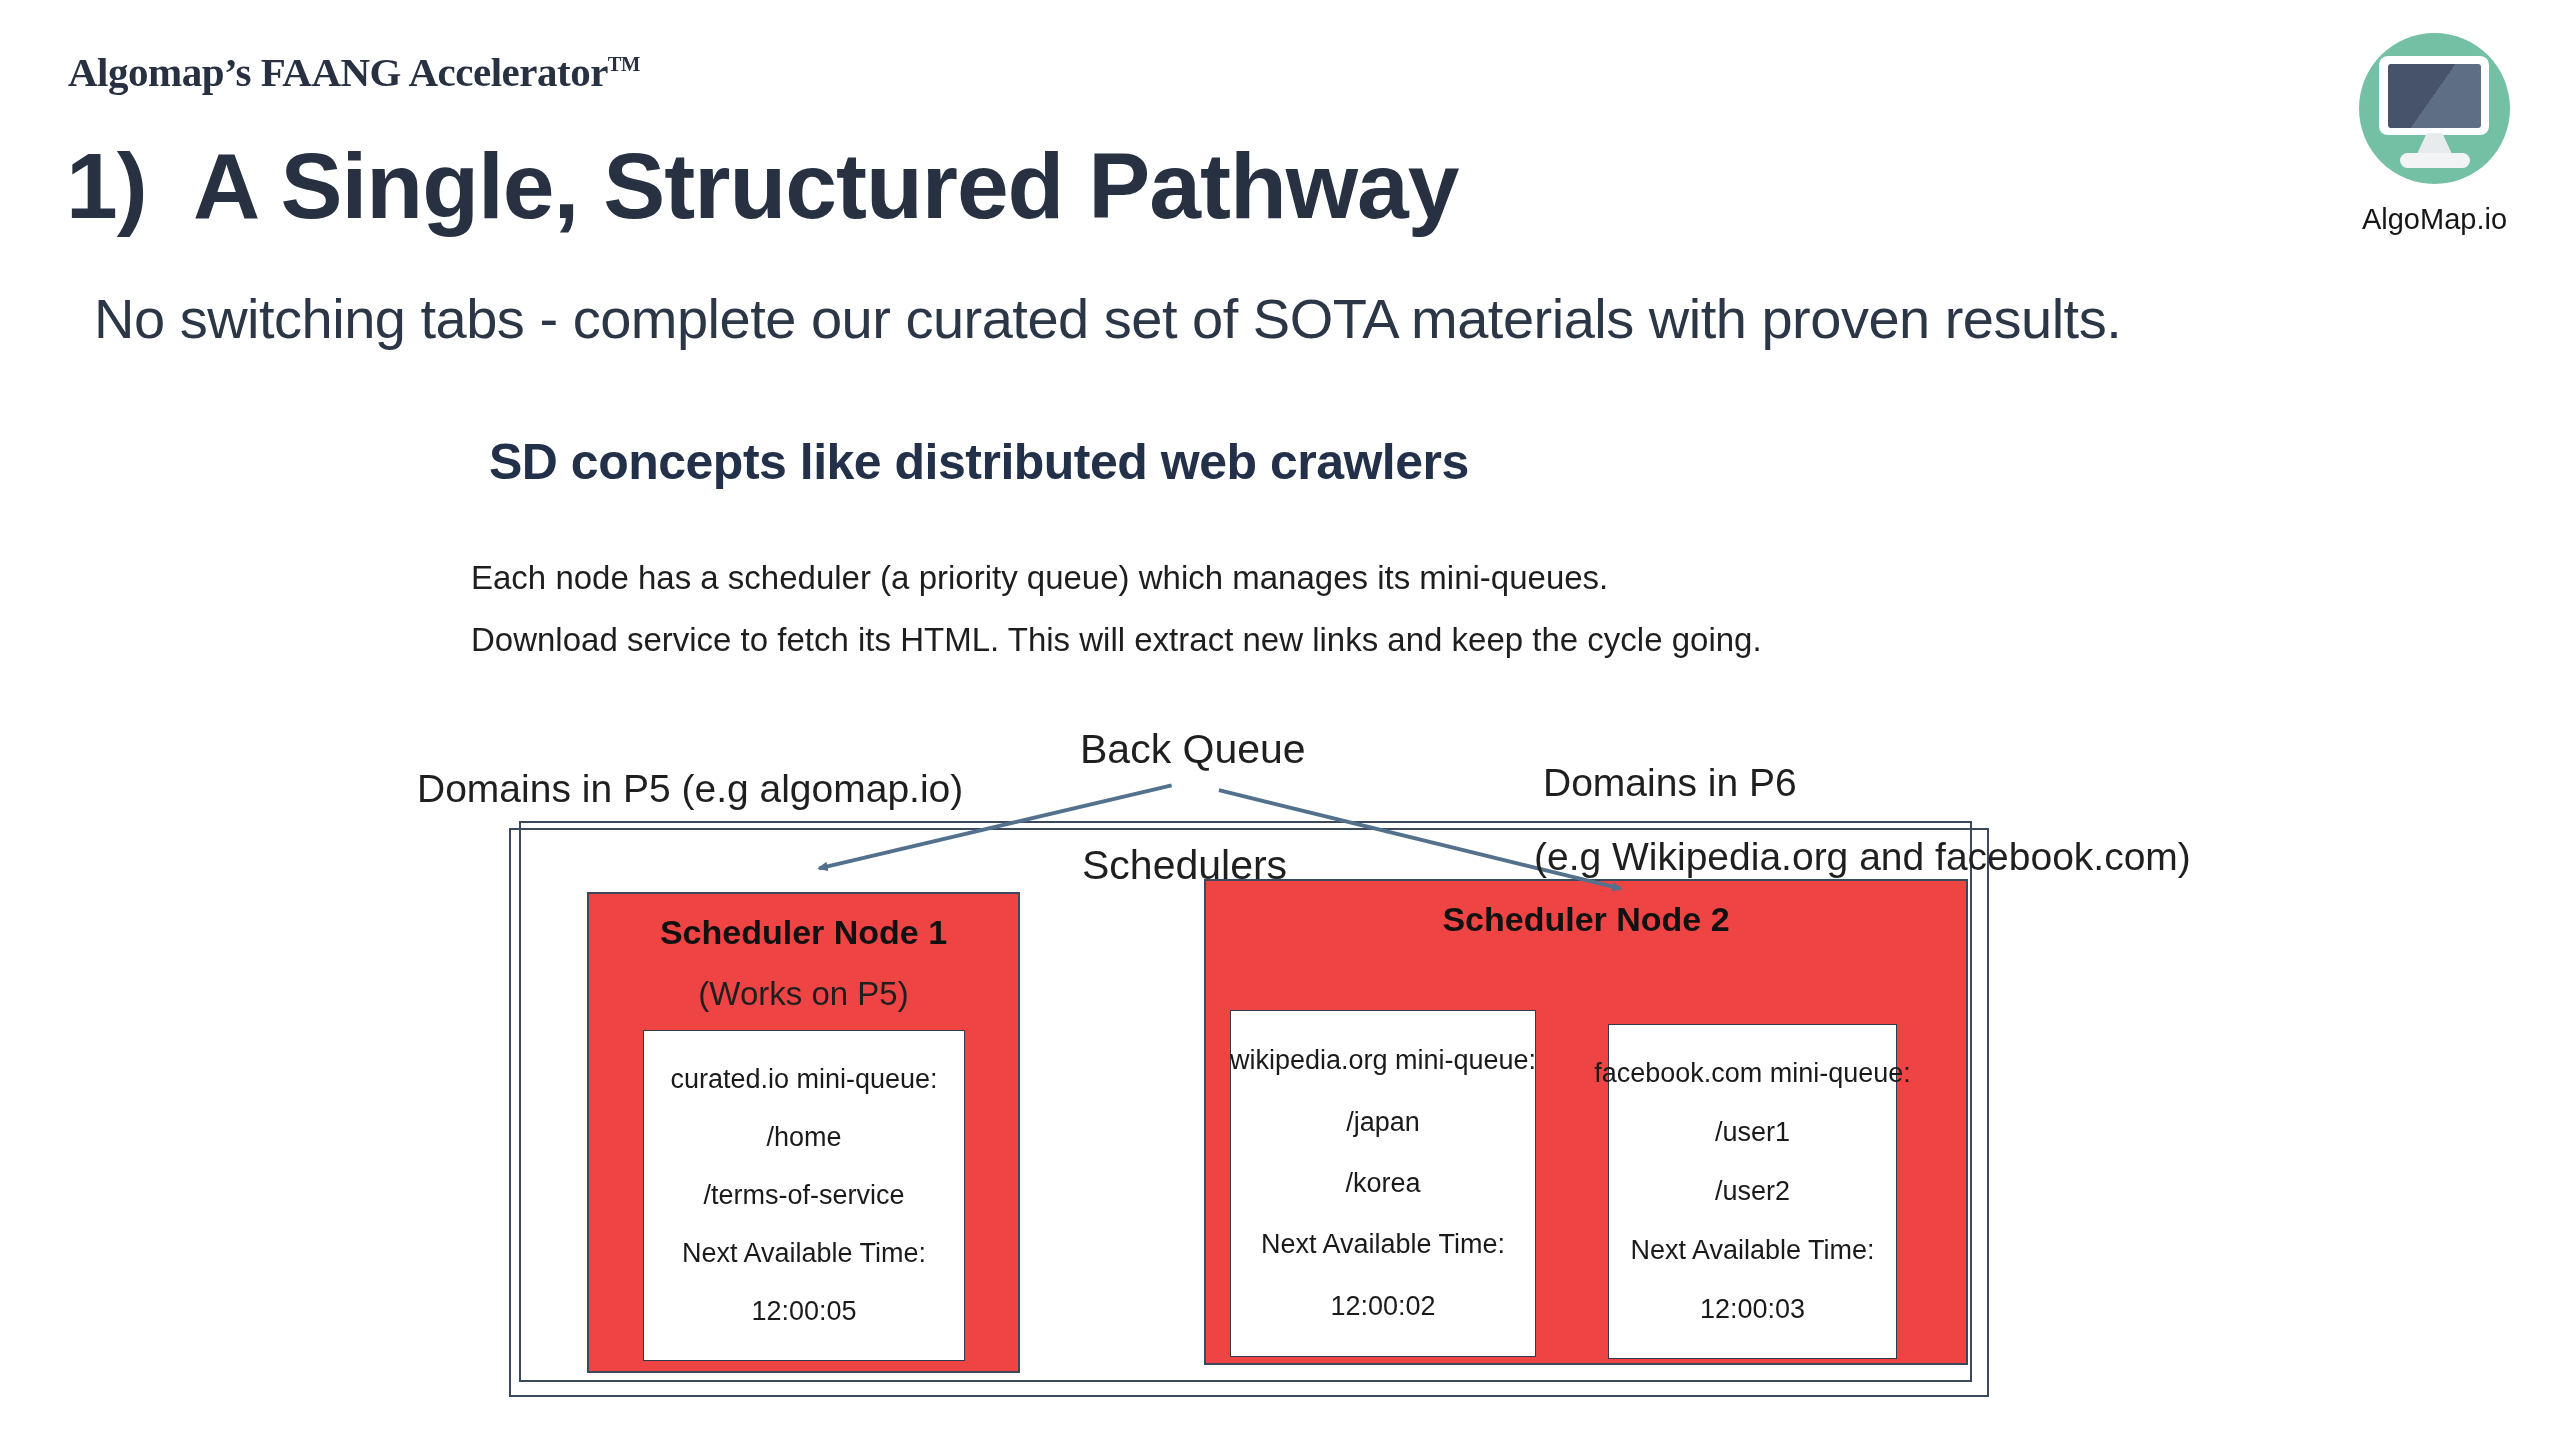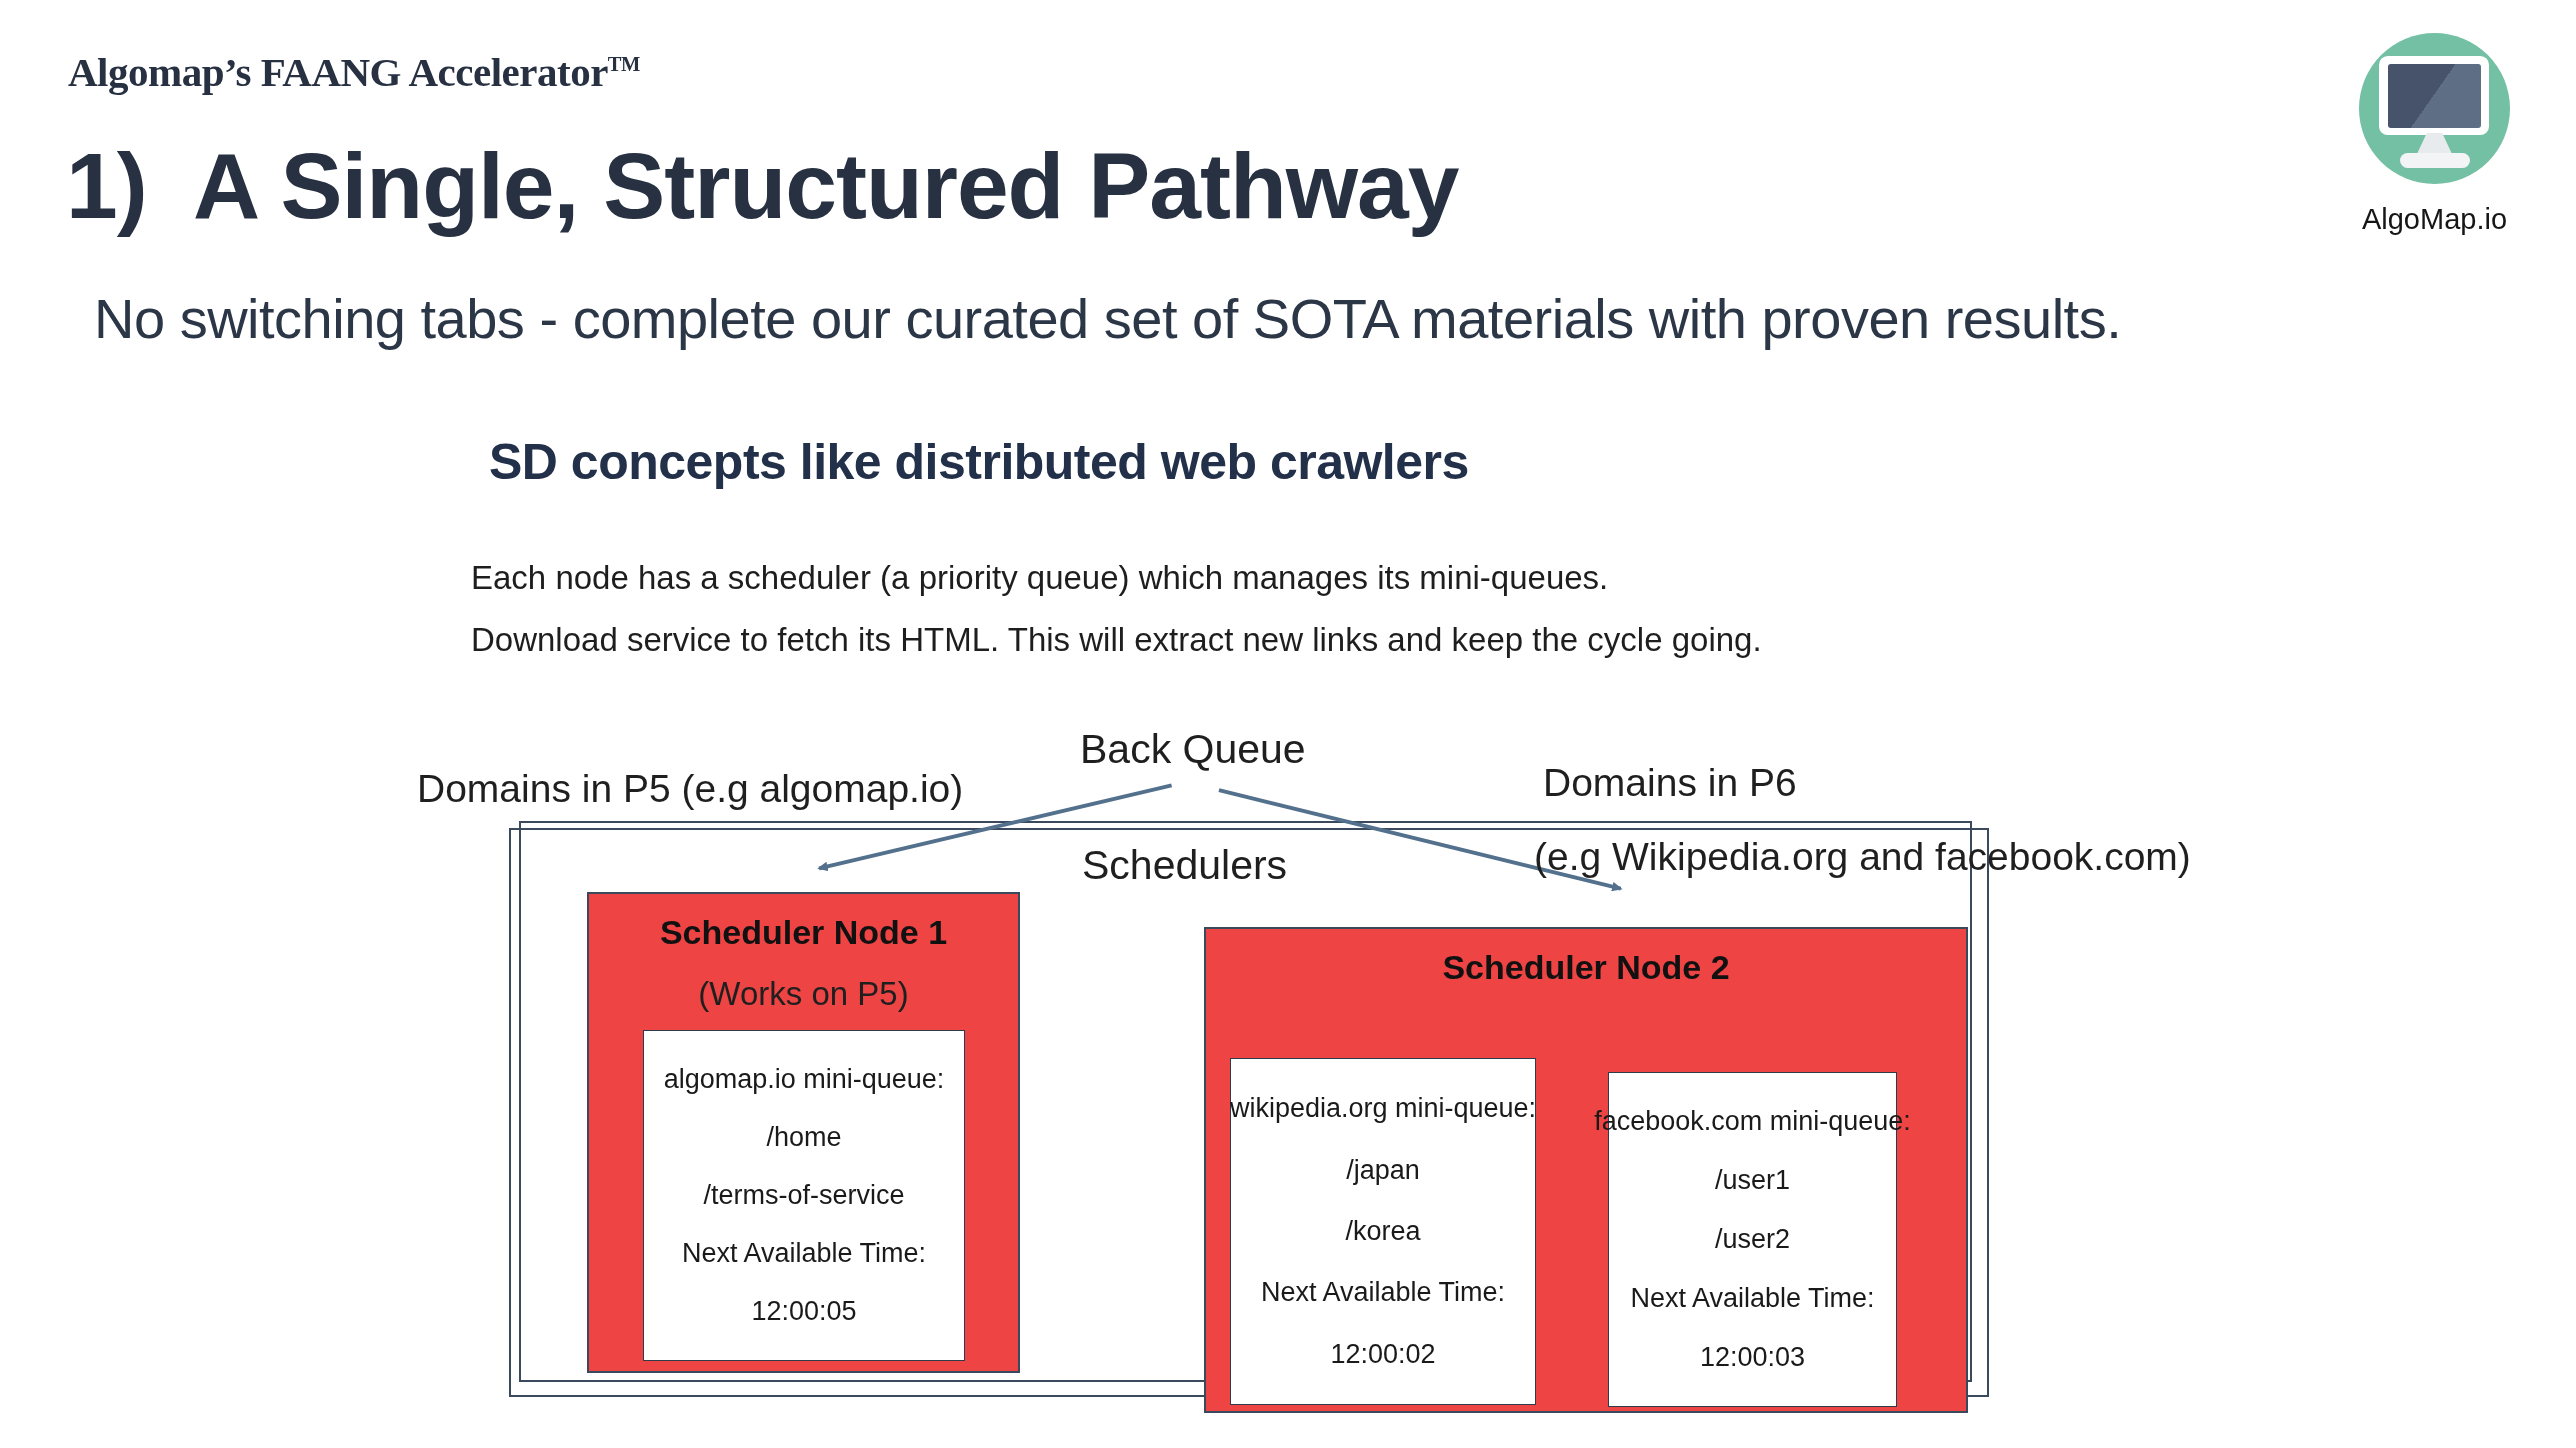--- a/index.html
+++ b/index.html
@@ -67,21 +67,21 @@
   .lbl-p5{left:417px;top:767px;}
   .lbl-p6{left:1543px;top:761px;}
   .lbl-p6-sub{left:1534px;top:835px;}
 
   
   .frame{border:2.9px solid #3a4a5c;background:transparent;z-index:1;}
   .frame-outer{left:509px;top:828px;width:1476px;height:565px;}
   .frame-inner{left:519px;top:821px;width:1449px;height:557px;}
   .node-box{border:2.9px solid #3a4a5c;background:#ef4444;z-index:2;}
   .node1{left:587px;top:892px;width:429px;height:477px;}
-  .node2{left:1204px;top:927px;width:760px;height:482px;}
+  .node2{left:1204px;top:879px;width:760px;height:482px;}
   .node-title{
     position:absolute;left:0;top:19.3px;width:100%;text-align:center;
     font-size:34px;font-weight:bold;color:#111111;white-space:nowrap;
   }
   .node-sub{
     position:absolute;left:0;top:81px;width:100%;text-align:center;
     font-size:33px;color:#1f1f1f;white-space:nowrap;
   }
   .mini-box{
     position:absolute;border:1.9px solid #2e3b4a;background:#ffffff;
@@ -126,21 +126,21 @@
 <div class="abs dg-label lbl-p6">Domains in P6</div>
 <div class="abs dg-label lbl-p6-sub">(e.g Wikipedia.org and facebook.com)</div>
 
 <div class="abs frame frame-outer"></div>
 <div class="abs frame frame-inner"></div>
 
 <div class="abs node-box node1">
   <div class="node-title">Scheduler Node 1</div>
   <div class="node-sub">(Works on P5)</div>
   <div class="mini-box mini-a">
-    <div class="mini-row">algomap.io mini-queue:</div>
+    <div class="mini-row">curated.io mini-queue:</div>
     <div class="mini-row">/home</div>
     <div class="mini-row">/terms-of-service</div>
     <div class="mini-row">Next Available Time:</div>
     <div class="mini-row">12:00:05</div>
   </div>
 </div>
 
 <div class="abs node-box node2">
   <div class="node-title">Scheduler Node 2</div>
   <div class="mini-box mini-b">

